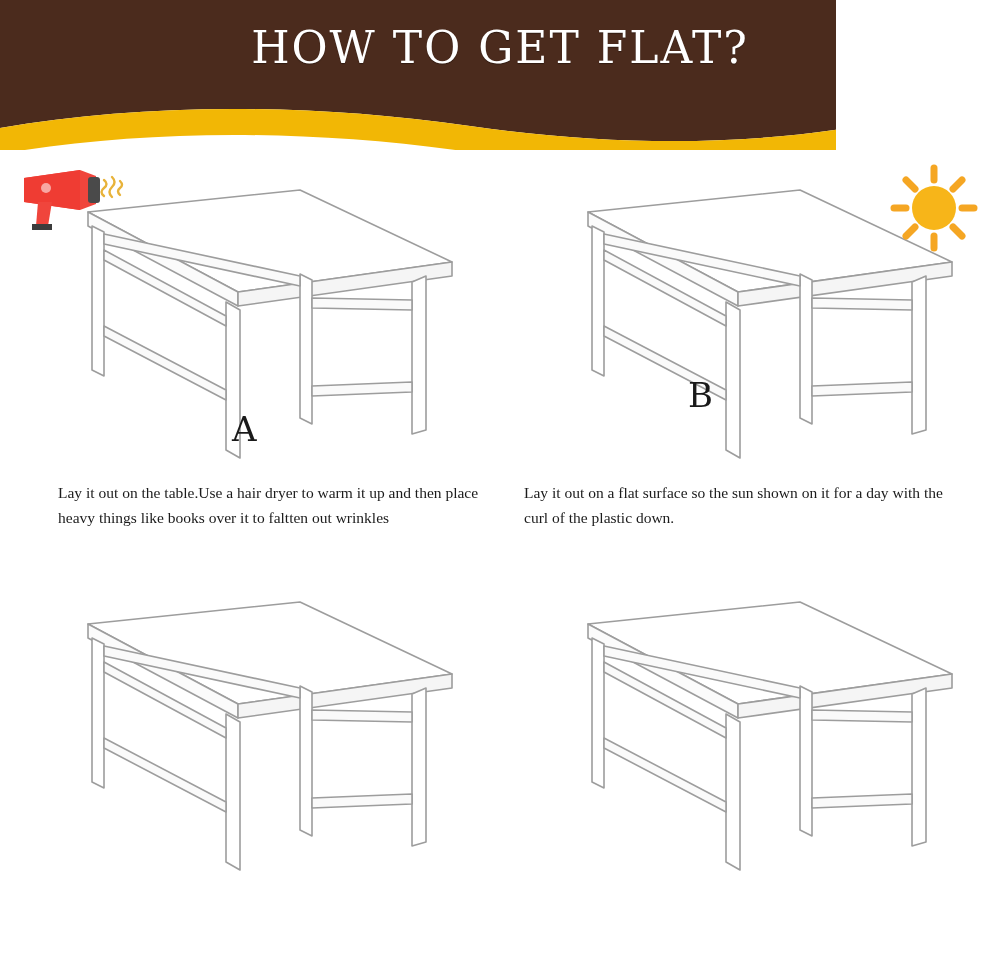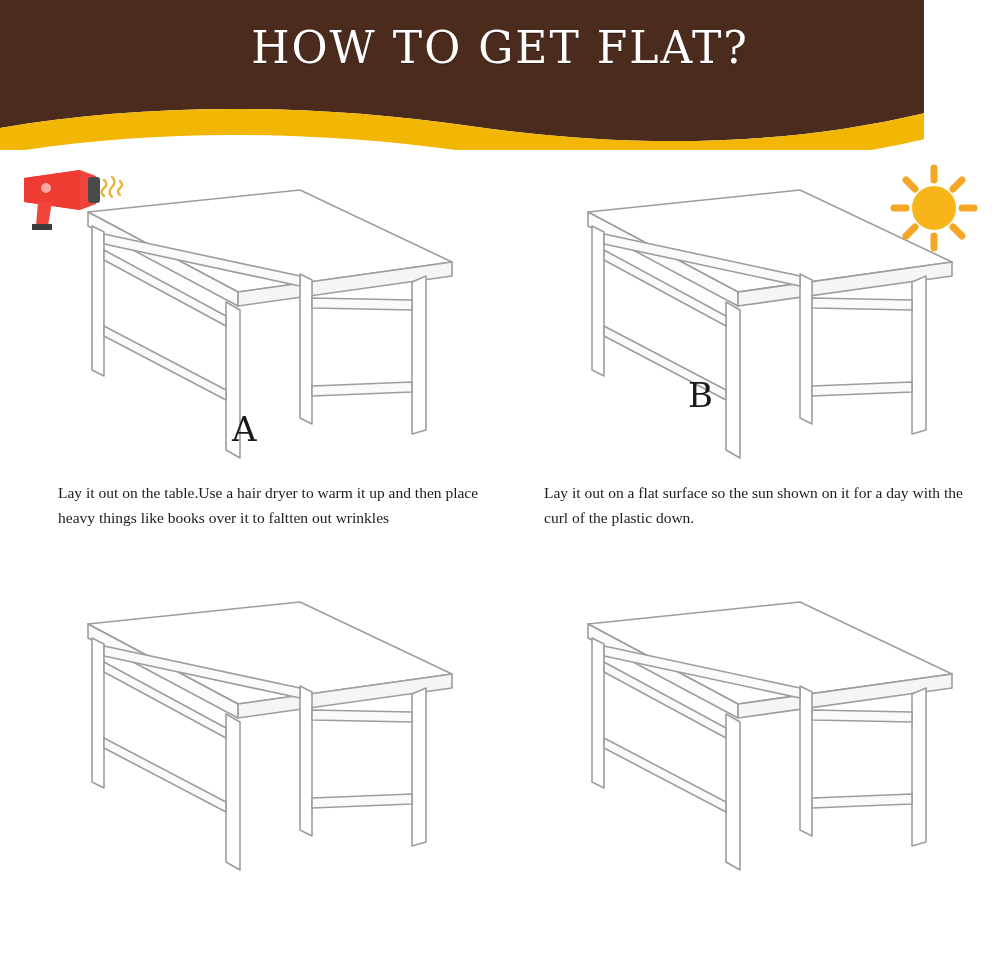--- a/index.html
+++ b/index.html
@@ -12,21 +12,21 @@
     background: #ffffff;
     font-family: "Liberation Serif", serif;
     overflow: hidden;
     position: relative;
   }
 
   
   .header {
     position: absolute;
     left: 0; top: 0;
-    width: 924px;
+    width: 836px;
     height: 150px;
     overflow: hidden;
   }
   .header-bg {
     position: absolute;
     left: 0; top: 0;
     width: 1000px;
     height: 150px;
   }
   .header-title {
@@ -83,21 +83,21 @@
 
   .caption {
     position: absolute;
     font-family: "Liberation Serif", serif;
     font-size: 15.5px;
     color: #1b1b1b;
     line-height: 1.62;
     width: 432px;
   }
   .cap-a { left: 50px; top: 330px; margin-left: 8px; }
-  .cap-b { left: 24px; top: 330px; margin-left: 20px; }
+  .cap-b { left: 24px; top: 330px; }
 
   
   .deco {
     position: absolute;
     z-index: 4;
   }
   .hairdryer { left: 18px;  top: 10px; }
   .sun       { left: 382px; top: 8px;  }
 </style>
 </head>

